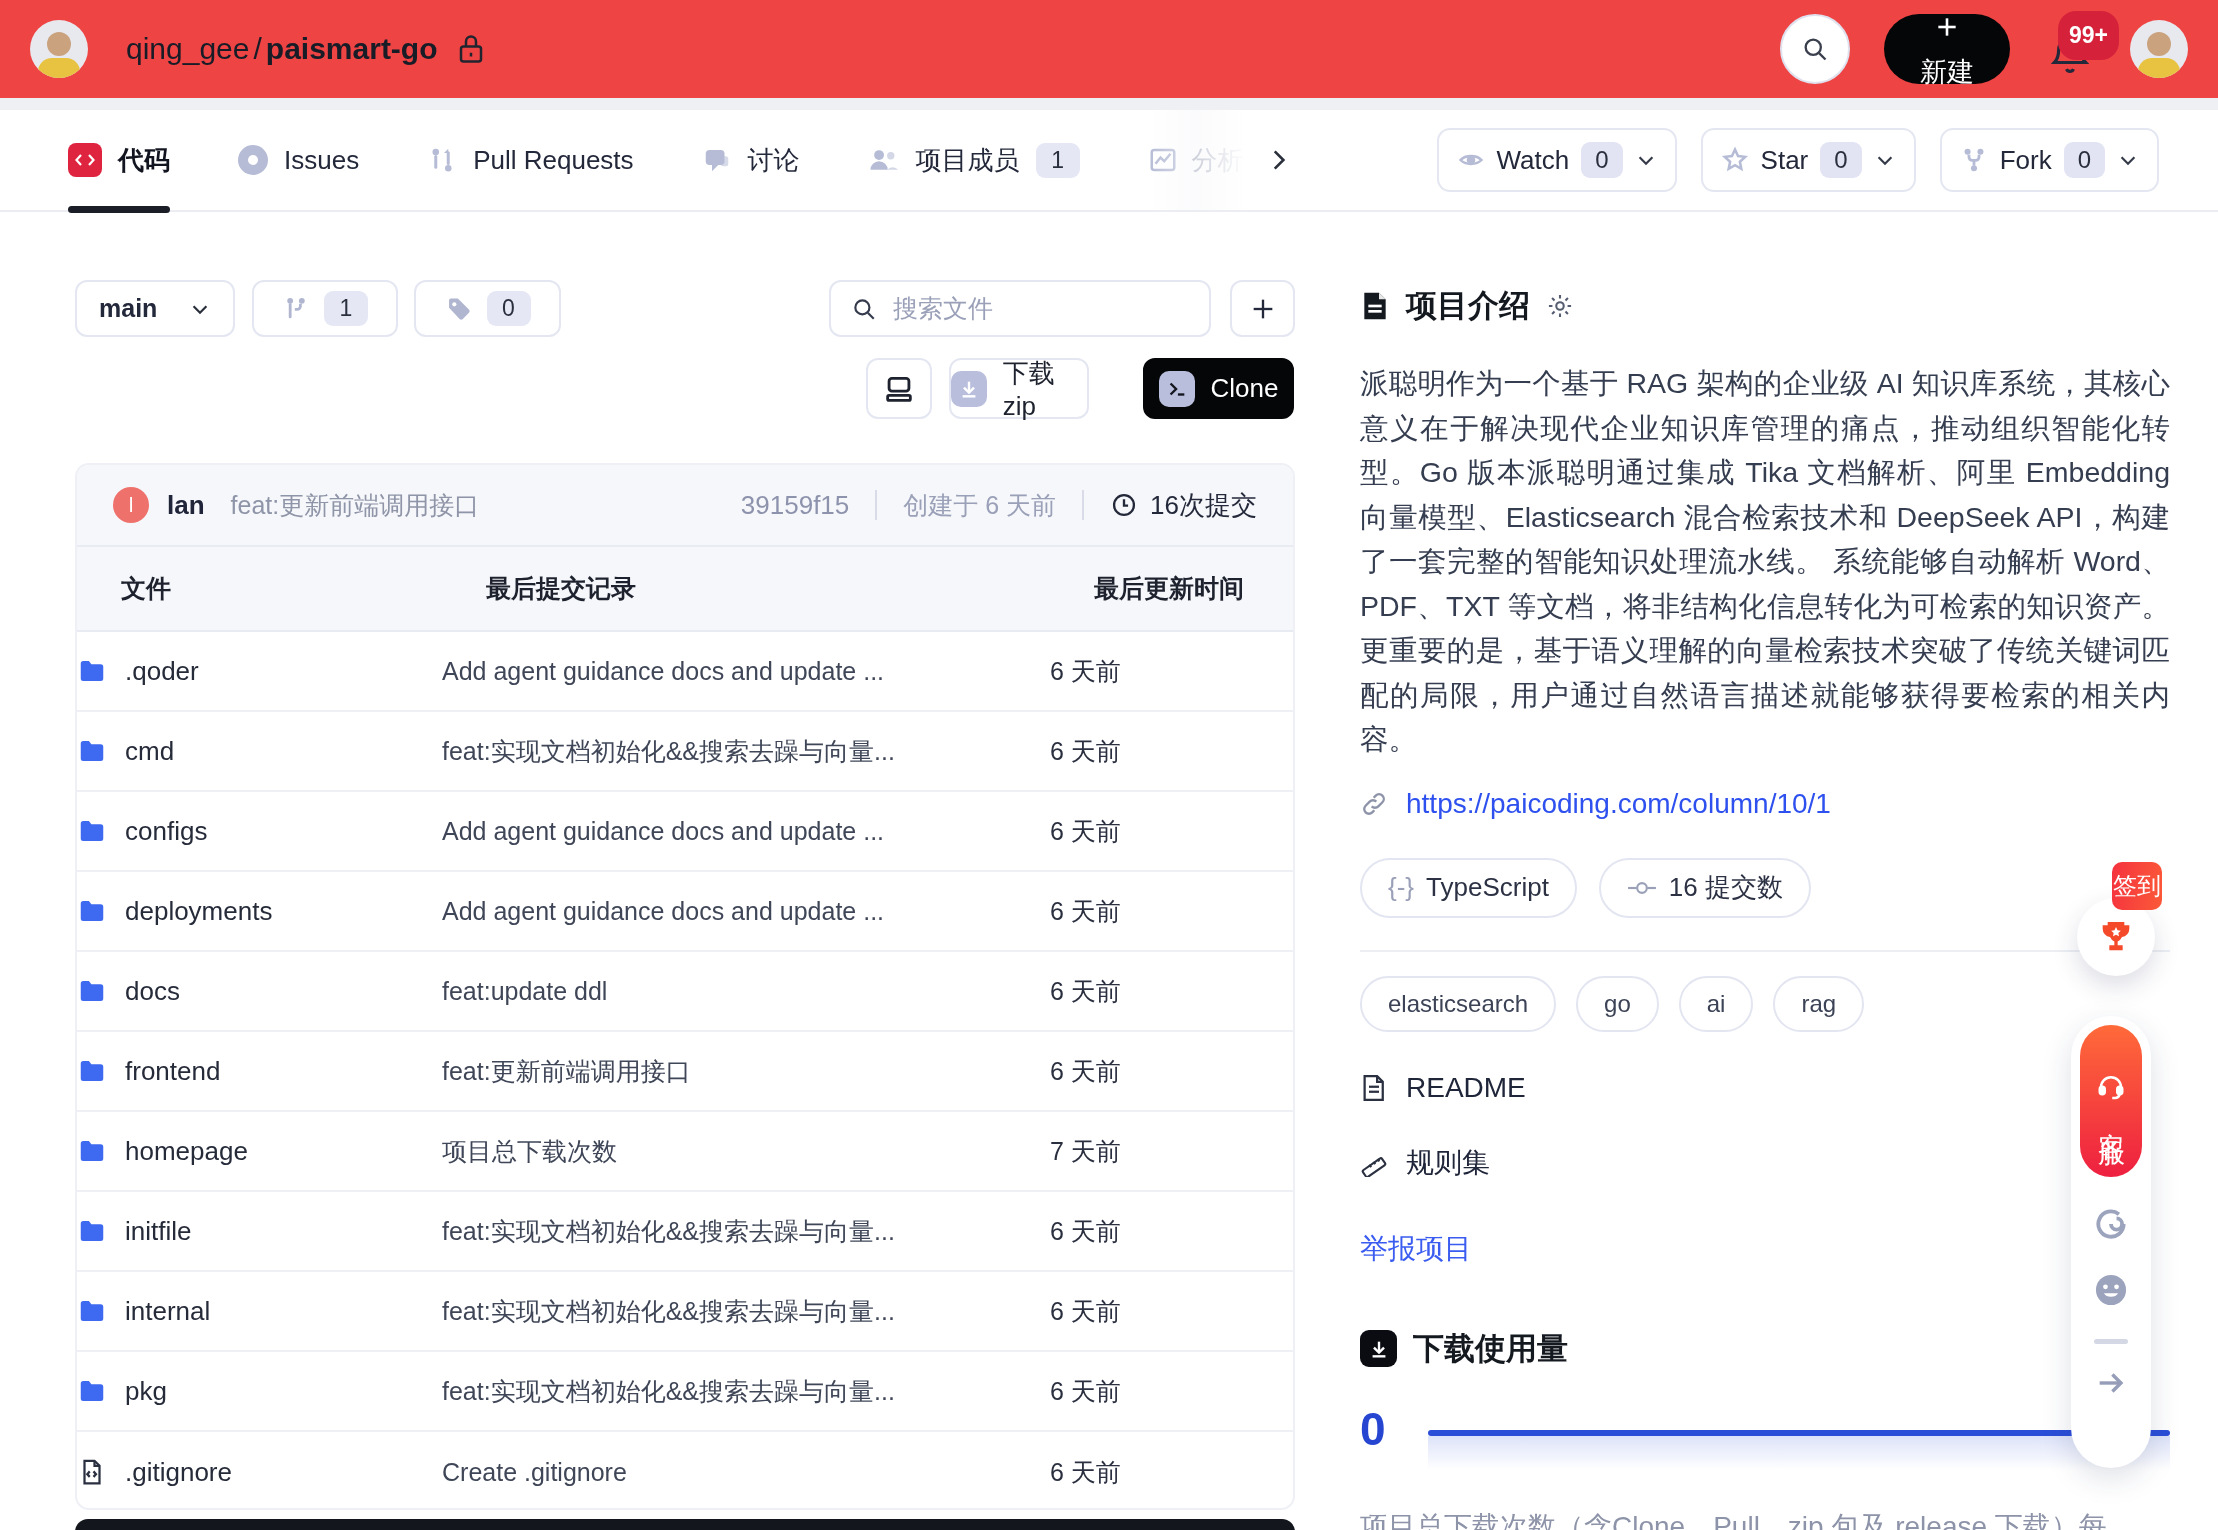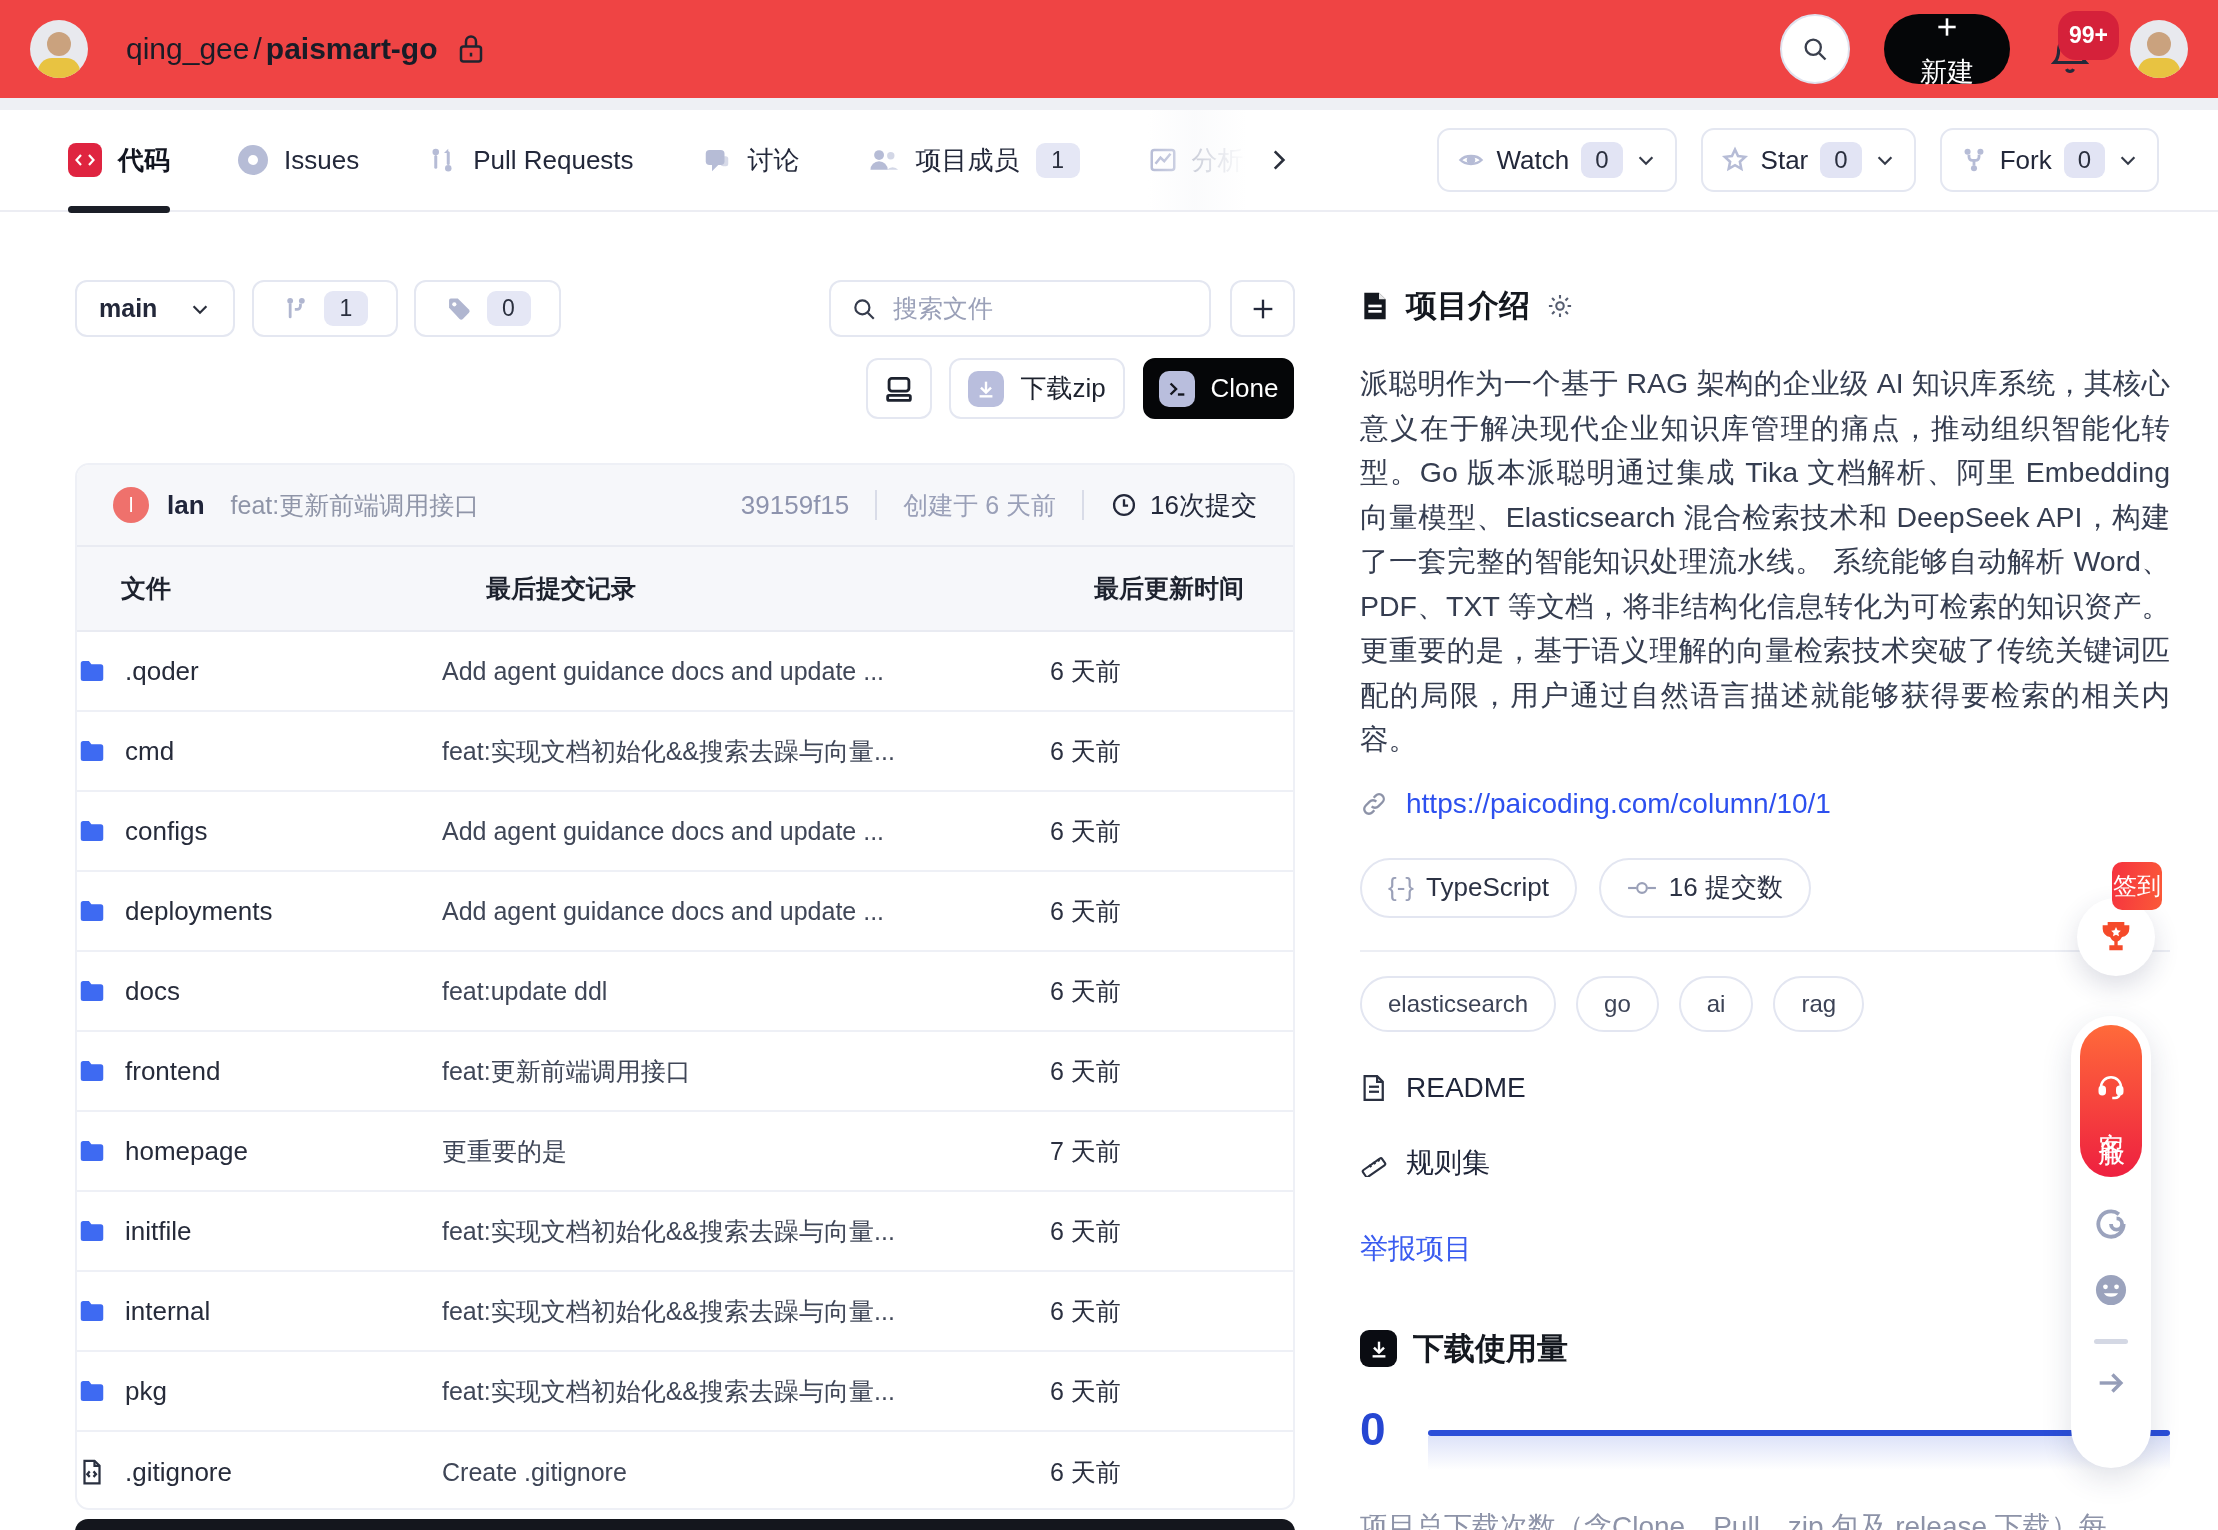--- a/index.html
+++ b/index.html
@@ -49,21 +49,21 @@
   .cnt-btn1{left:177px;width:146px;}
   .cnt-btn2{left:339px;width:147px;}
   .cnt-btn1 .tab-ico,.cnt-btn2 .tab-ico{color:#b0b6d0;}
   .search-box{position:absolute;left:754px;width:382px;height:57px;box-sizing:border-box;border:2px solid #e4e7f1;border-radius:12px;background:#fff;display:flex;align-items:center;gap:14px;padding:0 20px;}
   .search-box input{border:none;outline:none;font-size:25px;color:#23283a;width:100%;background:transparent;font-family:inherit;}
   .search-box input::placeholder{color:#9aa0b8;}
   .plus-btn{left:1155px;width:65px;color:#23283a;}
   .bar2{top:358px;height:61px;}
   .btn2{box-sizing:border-box;border:2px solid #e4e7f1;border-radius:12px;background:#fff;display:flex;align-items:center;justify-content:center;gap:16px;font-size:26px;color:#1d222e;position:absolute;height:61px;}
   .monitor-btn{left:791px;width:66px;}
-  .zip-btn{left:874px;width:176px;}
+  .zip-btn{left:874px;width:140px;}
   .mini-sq{width:36px;height:36px;border-radius:10px;background:#b9bedd;display:flex;align-items:center;justify-content:center;color:#fff;}
   .clone-btn{left:1068px;width:151px;background:#050608;border-color:#050608;color:#fff;}
   .mini-term{width:36px;height:36px;border-radius:10px;background:#b9bedd;display:flex;align-items:center;justify-content:center;color:#14161f;}
 
   
   .card{position:absolute;left:75px;top:463px;width:1220px;height:1047px;border:2px solid #eef0f6;border-radius:14px;box-sizing:border-box;overflow:hidden;background:#fff;}
   .commit-row{height:82px;background:#f6f7fa;border-bottom:2px solid #e9ebf2;display:flex;align-items:center;padding:0 36px;box-sizing:border-box;}
   .c-avatar{width:36px;height:36px;border-radius:50%;background:#ef716c;color:#fff;font-size:21px;display:flex;align-items:center;justify-content:center;flex:none;}
   .c-author{margin-left:18px;font-size:26px;font-weight:700;color:#20253a;}
   .c-msg{margin-left:26px;font-size:25px;color:#8f95a8;}
@@ -472,21 +472,21 @@
     </div>
     <div class="trow">
       <span class="f-name">
           <span class="folder">
             <svg width="30" height="30" viewBox="0 0 24 24" fill="currentColor">
               <path d="M3 6 a2 2 0 0 1 2-2 h4.5 l2 2.5 H19 a2 2 0 0 1 2 2 V18 a2 2 0 0 1 -2 2 H5 a2 2 0 0 1 -2-2z"></path>
             </svg>
           </span>
           <span>homepage</span>
         </span>
-      <span class="f-msg">更重要的是</span>
+      <span class="f-msg">项目总下载次数</span>
       <span class="f-time">7 天前</span>
     </div>
     <div class="trow">
       <span class="f-name">
           <span class="folder">
             <svg width="30" height="30" viewBox="0 0 24 24" fill="currentColor">
               <path d="M3 6 a2 2 0 0 1 2-2 h4.5 l2 2.5 H19 a2 2 0 0 1 2 2 V18 a2 2 0 0 1 -2 2 H5 a2 2 0 0 1 -2-2z"></path>
             </svg>
           </span>
           <span>initfile</span>

